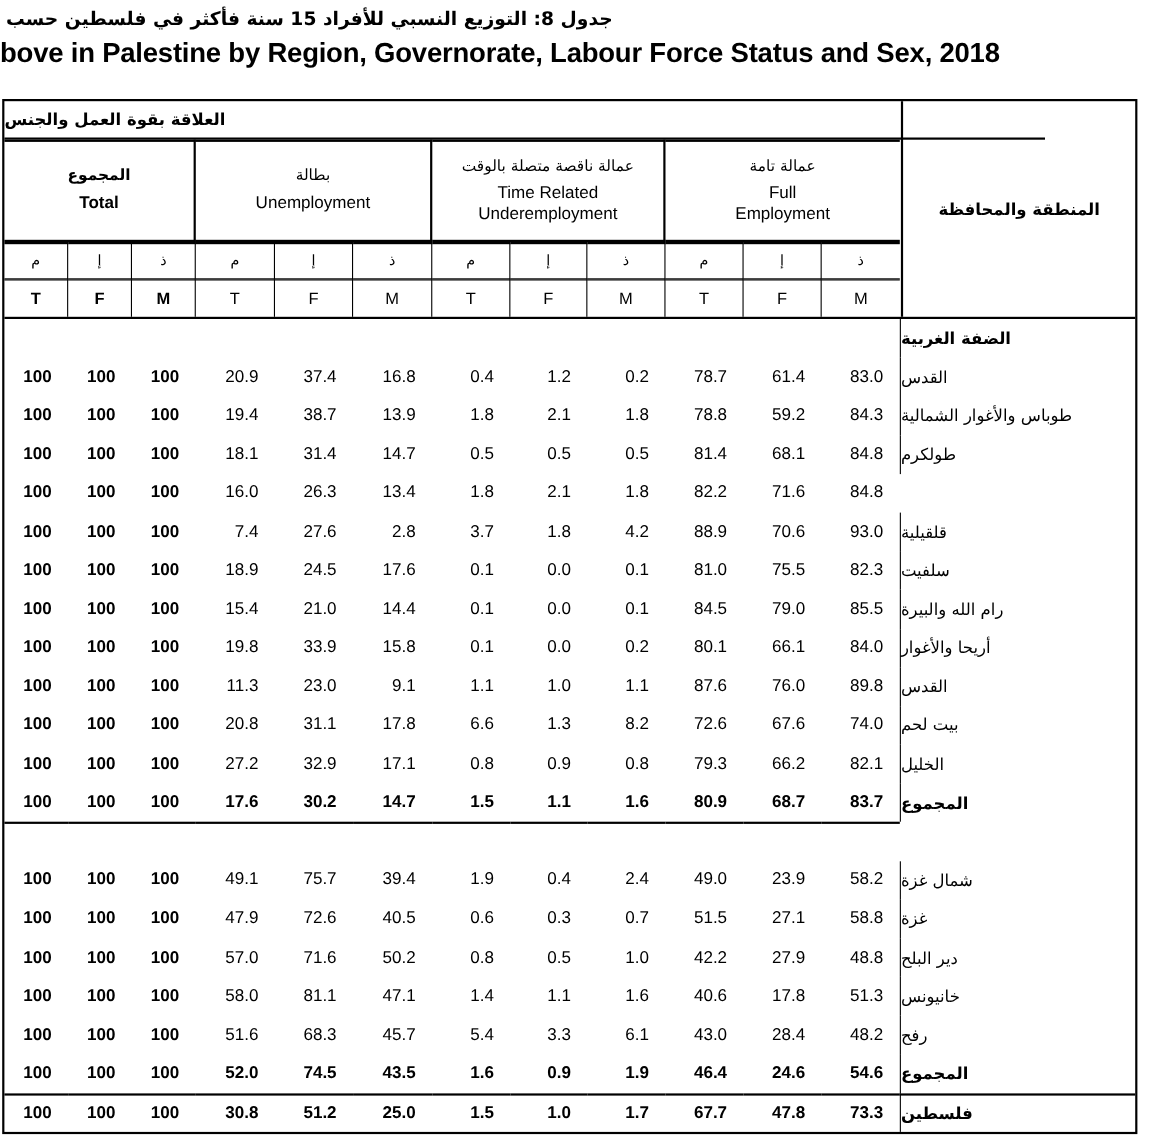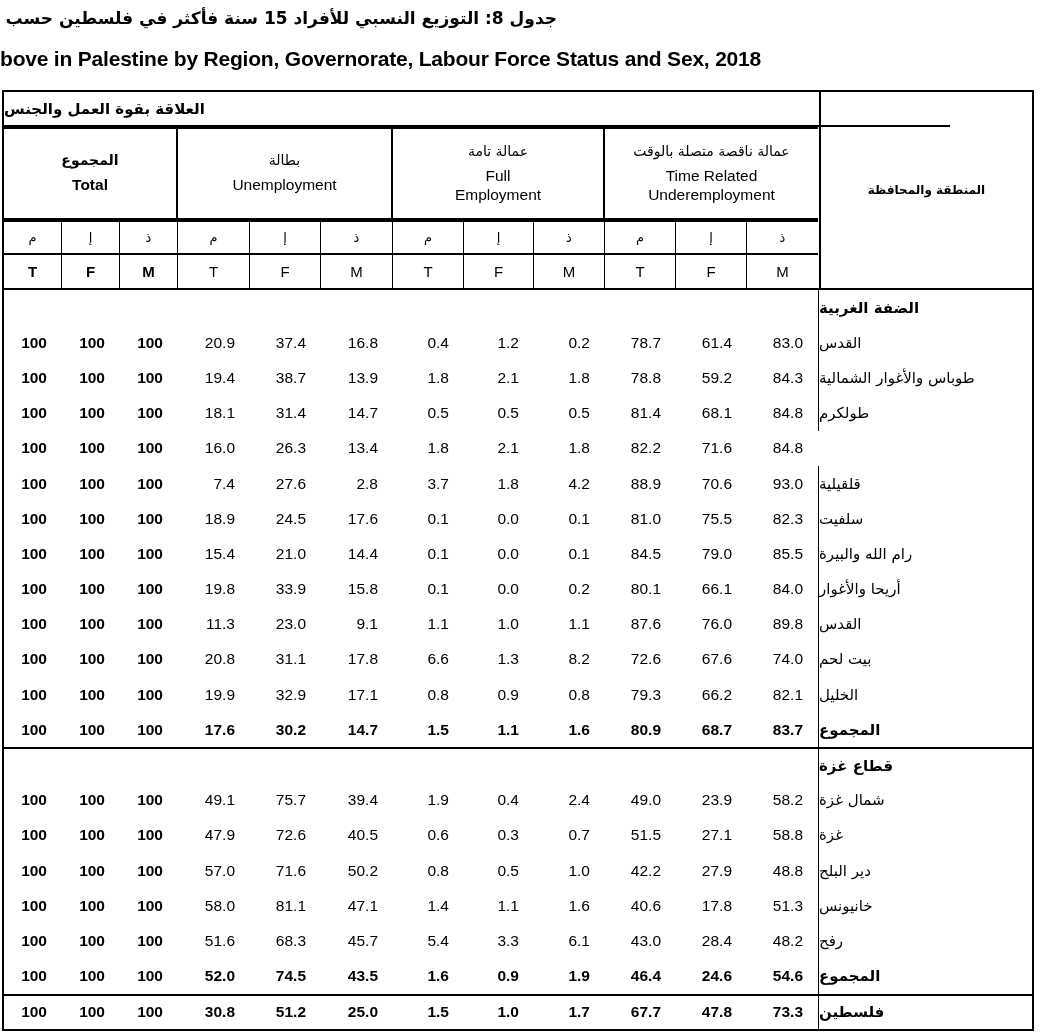--- a/index.html
+++ b/index.html
@@ -3,33 +3,33 @@
 <meta charset="utf-8">
 <style>
   html,body{margin:0;padding:0;background:#fff;}
   body{width:1058px;height:1034px;position:relative;overflow:hidden;color:#000;
        font-family:"Liberation Sans",sans-serif;}
   .ar{font-family:"DejaVu Sans",sans-serif;direction:rtl;}
 
   
   .title-ar{position:absolute;top:8px;right:501px;white-space:nowrap;
             font-weight:bold;font-size:17px;}
-  .title-en{position:absolute;top:47px;left:0;white-space:nowrap;
-            font-weight:bold;font-size:21px;letter-spacing:-0.2px;}
+  .title-en{position:absolute;top:34px;left:0;white-space:nowrap;
+            font-weight:bold;font-size:25px;letter-spacing:-0.2px;}
 
   
   .tbl{position:absolute;left:2px;top:90px;width:1032px;height:941px;
        border:2.5px solid #000;box-sizing:border-box;display:flex;flex-direction:column;}
   .tbl *{box-sizing:border-box;}
 
   
   .hdr{position:relative;border-bottom:2.5px solid #000;flex:0 0 auto;}
   .hdr-region{position:absolute;right:0;top:0;bottom:0;width:213px;
               border-left:2px solid #000;display:flex;align-items:center;justify-content:center;
-              font-weight:bold;font-size:12px;}
+              font-weight:bold;font-size:15px;}
   .hrowA{width:946px;height:35px;border-bottom:2px solid #000;
          display:flex;align-items:center;justify-content:flex-end;
          padding-right:12px;font-weight:bold;font-size:15px;}
   .hrowB{width:814px;height:93px;display:grid;grid-template-columns:174px 215px 212px 213px;}
   .gcell{border-top:2px solid #000;border-bottom:2px solid #000;border-right:2px solid #000;
          display:flex;flex-direction:column;align-items:center;justify-content:center;gap:7px;
          text-align:center;padding:2px;}
   .gcell:last-child{border-right:none;}
   .g-ar{font-size:14px;}
   .g-en{font-size:15.5px;white-space:pre-line;line-height:1.25;}
@@ -69,28 +69,28 @@
     <div class="hrowB">
       <div class="gcell">
         <span class="g-ar ar">المجموع</span>
         <span class="g-en">Total</span>
       </div>
       <div class="gcell">
         <span class="g-ar ar">بطالة</span>
         <span class="g-en">Unemployment</span>
       </div>
       <div class="gcell">
+        <span class="g-ar ar">عمالة ناقصة متصلة بالوقت</span>
+        <span class="g-en">Time Related
+Underemployment</span>
+      </div>
+      <div class="gcell">
         <span class="g-ar ar">عمالة تامة</span>
         <span class="g-en">Full
 Employment</span>
-      </div>
-      <div class="gcell">
-        <span class="g-ar ar">عمالة ناقصة متصلة بالوقت</span>
-        <span class="g-en">Time Related
-Underemployment</span>
       </div>
     </div>
     <div class="hrowC" id="sexArRow">
         <div class="scell ar">م</div>
         <div class="scell ar">إ</div>
         <div class="scell ar">ذ</div>
         <div class="scell ar">م</div>
         <div class="scell ar">إ</div>
         <div class="scell ar">ذ</div>
         <div class="scell ar">م</div>
@@ -277,21 +277,21 @@
         <div class="num">8.2</div>
         <div class="num">72.6</div>
         <div class="num">67.6</div>
         <div class="num">74.0</div>
         <div class="rlabel ar">بيت لحم</div>
       </div>
       <div class="brow data">
         <div class="num">100</div>
         <div class="num">100</div>
         <div class="num">100</div>
-        <div class="num">19.9</div>
+        <div class="num">27.2</div>
         <div class="num">32.9</div>
         <div class="num">17.1</div>
         <div class="num">0.8</div>
         <div class="num">0.9</div>
         <div class="num">0.8</div>
         <div class="num">79.3</div>
         <div class="num">66.2</div>
         <div class="num">82.1</div>
         <div class="rlabel ar">الخليل</div>
       </div>
@@ -316,21 +316,20 @@
         <div class="num"></div>
         <div class="num"></div>
         <div class="num"></div>
         <div class="num"></div>
         <div class="num"></div>
         <div class="num"></div>
         <div class="num"></div>
         <div class="num"></div>
         <div class="num"></div>
         <div class="num"></div>
-        <div class="rlabel ar">قطاع غزة</div>
       </div>
       <div class="brow data">
         <div class="num">100</div>
         <div class="num">100</div>
         <div class="num">100</div>
         <div class="num">49.1</div>
         <div class="num">75.7</div>
         <div class="num">39.4</div>
         <div class="num">1.9</div>
         <div class="num">0.4</div>

